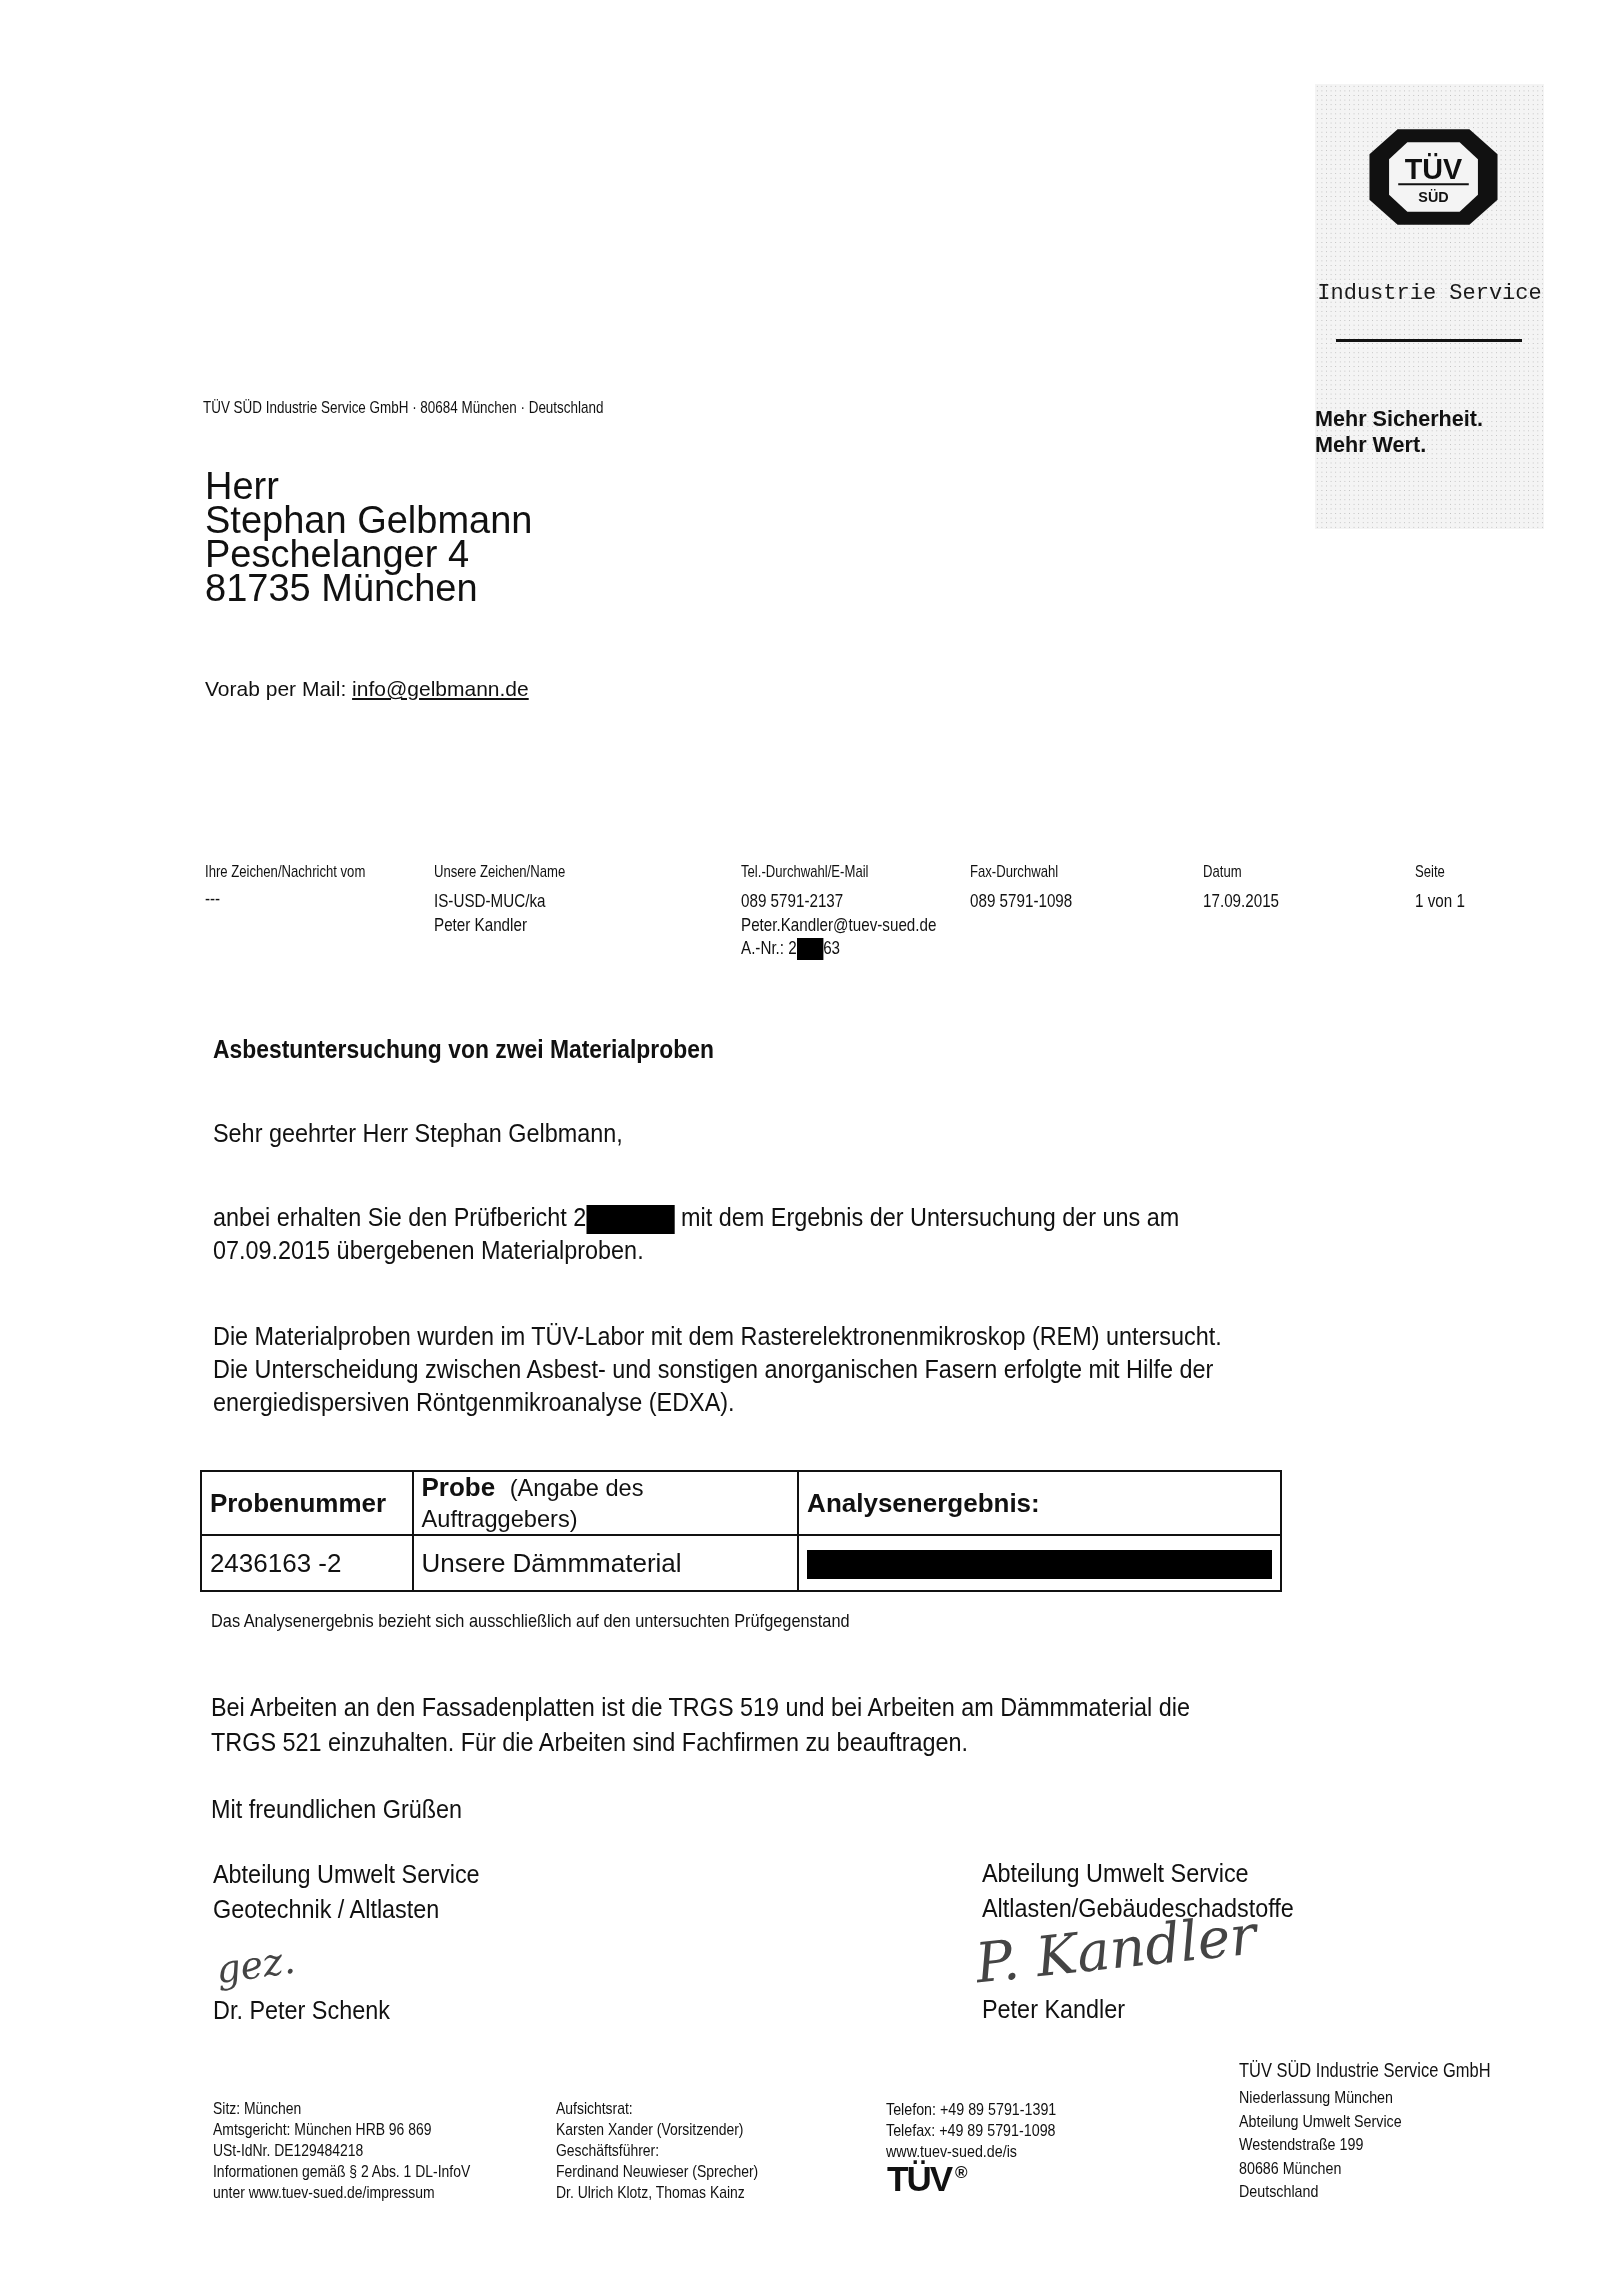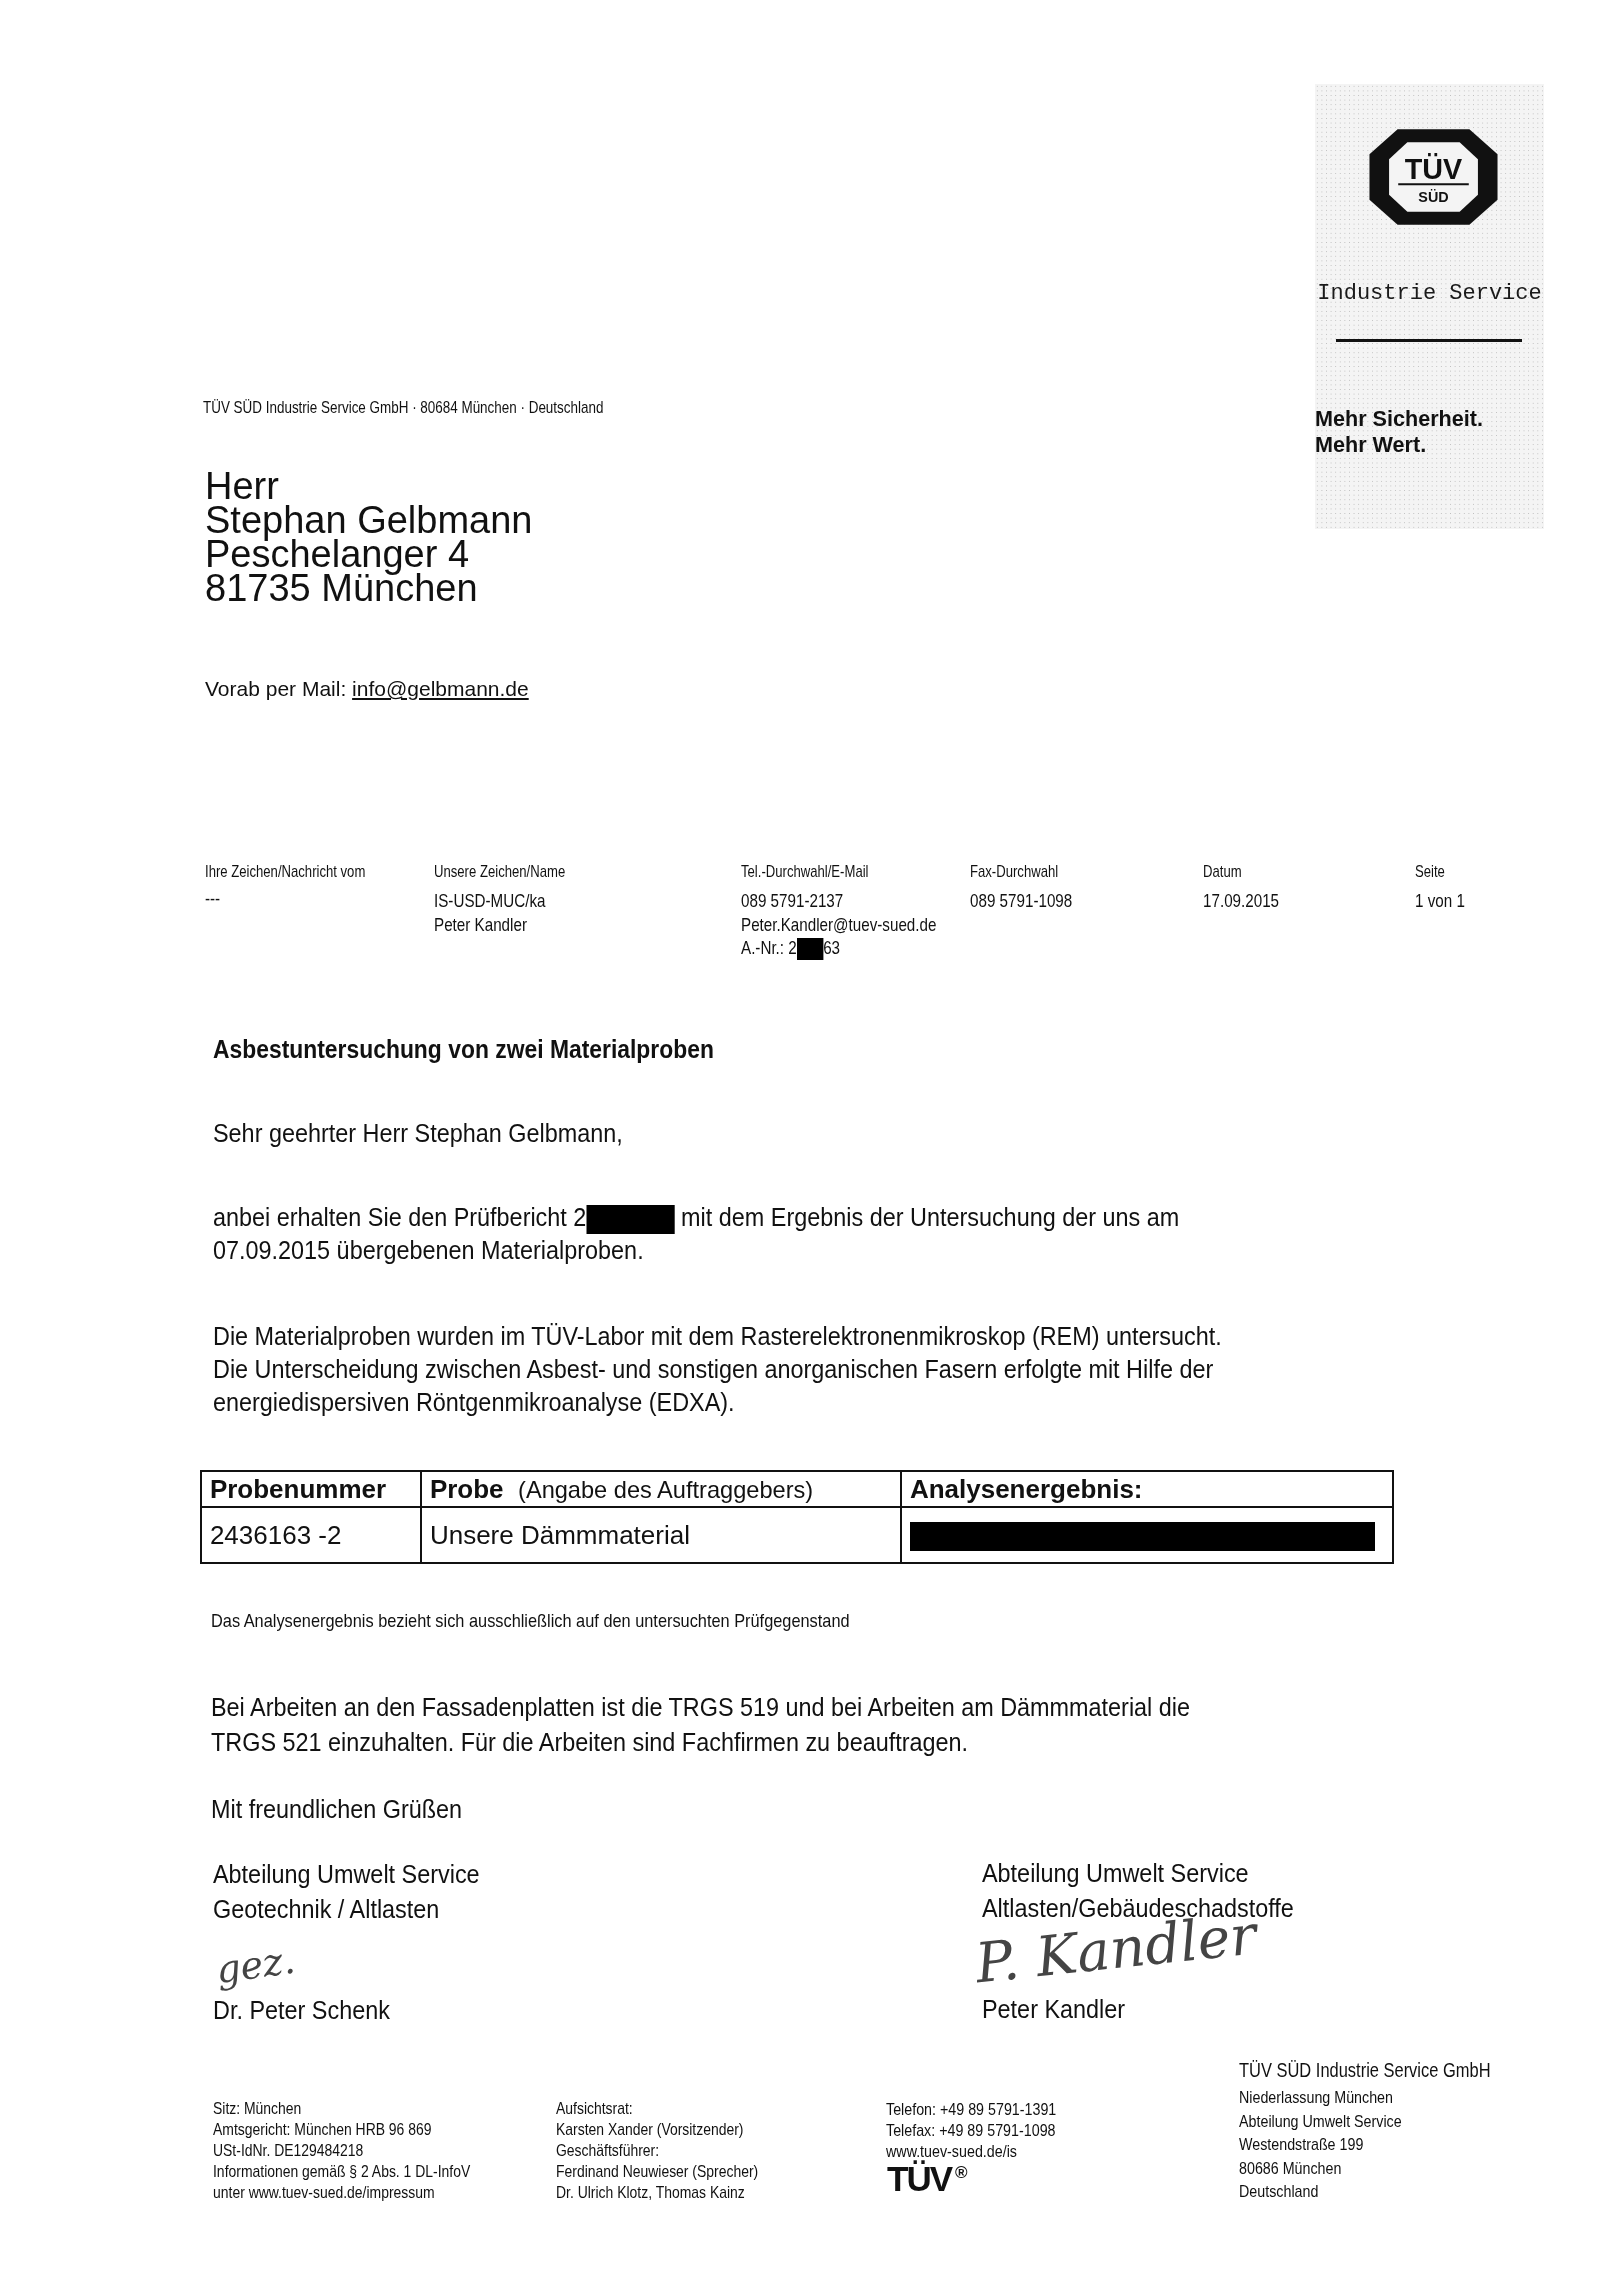--- a/index.html
+++ b/index.html
@@ -28,21 +28,21 @@
   .ref-label { top: 862px; font-size: 16.4px; }
   .ref-value { font-size: 19px; line-height: 23.6px; }
 
   .redact { display: inline-block; background: #000; vertical-align: middle; }
 
   .subject { left: 213px; top: 1034px; font-size: 26px; font-weight: bold; }
   .salutation { left: 213px; top: 1118px; font-size: 26px; }
   .para { left: 213px; font-size: 26px; line-height: 33px; }
 
   
-  .results-table { left: 200px; top: 1470px; width: 1194px; border-collapse: collapse; }
+  .results-table { left: 200px; top: 1470px; width: 1082px; border-collapse: collapse; }
   .results-table td, .results-table th { border: 2px solid #111; padding: 0 7.9px; font-size: 26px; text-align: left; vertical-align: middle; }
   .results-table th { height: 34px; font-weight: bold; }
   .results-table th .normal { font-weight: normal; font-size: 23.6px; }
   .results-table td { height: 54px; }
   .footnote { left: 211px; top: 1610px; font-size: 19px; }
 
   .closing { left: 211px; font-size: 26px; line-height: 35px; }
 
   .sig-block { font-size: 26px; line-height: 35px; }
   .signature { font-family: "DejaVu Serif", serif; font-style: italic; color: #444; }

